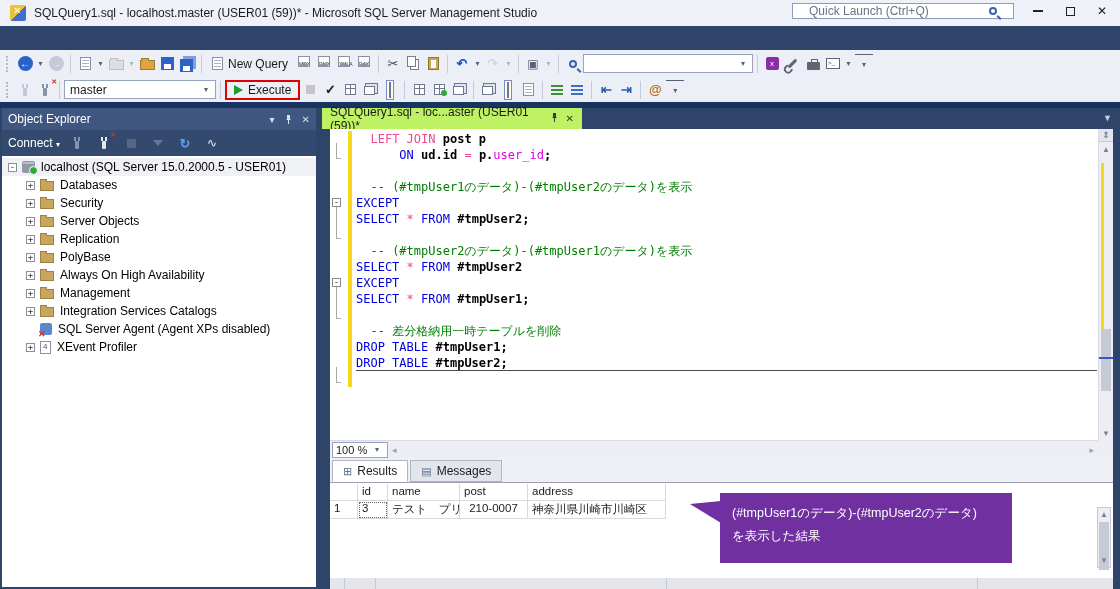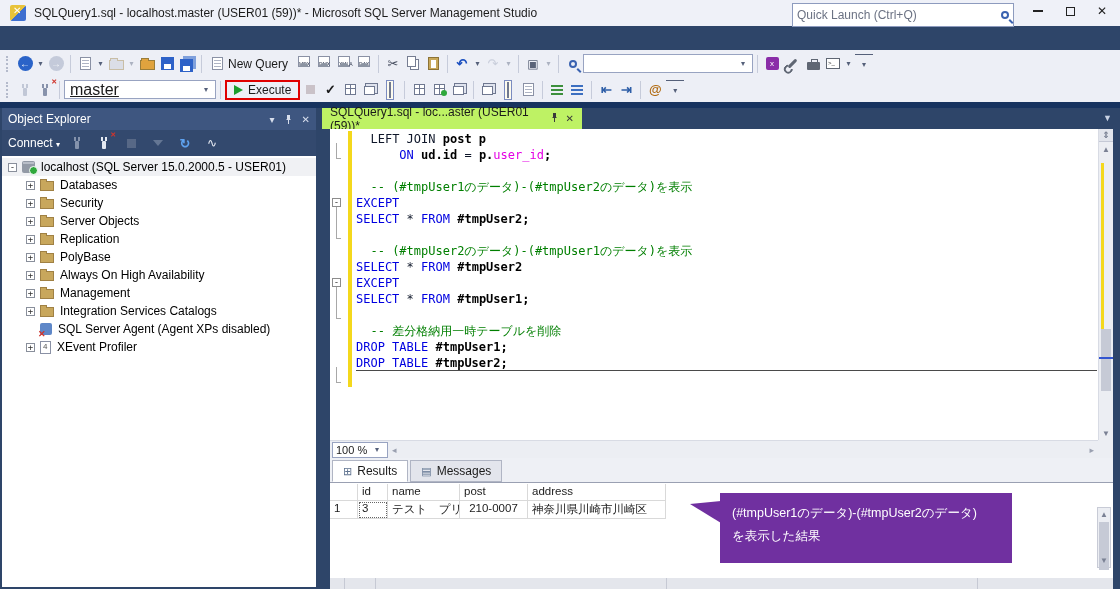--- a/index.html
+++ b/index.html
@@ -4,21 +4,21 @@
 <style>
   * { margin:0; padding:0; box-sizing:border-box; }
   html,body { width:1120px; height:589px; overflow:hidden; font-family:"Liberation Sans",sans-serif; }
   #win { position:relative; width:1120px; height:589px; background:#2E4569; font-size:12px; color:#1b1b1b; }
 
   
   #titlebar { position:absolute; top:0; left:0; right:0; height:26px; background:#EFF1F8; display:flex; align-items:center; }
   .appicon { width:16px; height:16px; margin:0 8px 0 10px; position:relative; background:linear-gradient(135deg,#E8C33A 0 50%,#3E6FD0 50% 100%); border-radius:2px; }
   .appicon::after { content:"✕"; position:absolute; left:3px; top:0px; font-size:10px; color:#fff; }
   #titletext { font-size:12px; color:#1b1b1b; }
-  #quicklaunch { position:absolute; right:106px; top:3px; width:222px; height:24px; background:#fff; border:1px solid #8D9BBE; display:flex; align-items:center; padding:0 4px; }
+  #quicklaunch { position:absolute; right:106px; top:3px; width:222px; height:16px; background:#fff; border:1px solid #8D9BBE; display:flex; align-items:center; padding:0 16px; }
   #quicklaunch .ph { color:#6b7283; flex:1; font-size:12px; }
   .mag { width:8px; height:8px; border:2px solid #3A62B0; border-radius:50%; position:relative; }
   .mag::after { content:""; position:absolute; width:2px; height:5px; background:#3A62B0; left:7px; top:6px; transform:rotate(-45deg); }
   .winbtn { width:32px; height:22px; display:flex; align-items:center; justify-content:center; color:#222; font-size:12px; }
   #winbtns { position:absolute; right:2px; top:0; display:flex; }
   .minglyph { width:10px; height:2px; background:#222; }
   .maxglyph { width:9px; height:9px; border:1.5px solid #222; }
 
   
   #menubar { position:absolute; top:26px; left:0; right:0; height:24px; background:#EDEFF6; display:flex; align-items:center; padding-left:4px; }
@@ -55,21 +55,21 @@
   .plugx { position:absolute; top:-2px; right:-3px; font-size:7px; font-weight:bold; color:#D0342C; }
   .csstop { width:9px; height:9px; background:#9c8289; }
   .csgrid { width:11px; height:11px; border:1px solid #6f7890; background:
       linear-gradient(to right, transparent 4px, #6f7890 4px 5px, transparent 5px),
       linear-gradient(to bottom, transparent 3px, #6f7890 3px 4px, transparent 4px), #fff; position:relative; }
   .csstack { width:11px; height:9px; border:1px solid #6f7890; background:#fff; box-shadow:2px -2px 0 -0px #dfe3ee,2px -2px 0 1px #6f7890; margin:2px 2px 0 0; }
   .cslines { width:12px; height:10px; }
   .boxed { border:1px solid #7A8BC0; background:#FDFBEE; padding:2px; }
   .csovf { font-size:8px; color:#55607a; border-top:1px solid #55607a; padding-top:1px; line-height:6px; }
   .combo { background:#fff; border:1px solid #98A3C1; height:19px; display:flex; align-items:center; padding:0 2px 0 5px; }
-  .combo .cval { flex:1; font-size:16px;text-decoration:underline; }
+  .combo .cval { flex:1; font-size:12px; }
   .combo .tcaret { margin-left:4px; }
   .tbtn { display:inline-flex; align-items:center; gap:5px; padding:1px 6px; }
   .exec { display:inline-flex; align-items:center; gap:5px; padding:1px 7px; border:2px solid #E00000; }
   .playtri { width:0; height:0; border-left:9px solid #1B9E2C; border-top:5px solid transparent; border-bottom:5px solid transparent; }
   .navbox { font-size:12px; color:#5a6378; }
   .cssql { width:13px; height:13px; background:#8A2DA8; color:#fff; font-size:8px; display:flex; align-items:center; justify-content:center; border-radius:2px; }
   .cswrench { width:11px; height:3px; background:#5f6673; border-radius:2px; transform:rotate(-45deg); position:relative; margin:4px; }
   .cswrench::before { content:""; position:absolute; left:-6px; top:-2px; width:5px; height:5px; border:2px solid #5f6673; border-radius:50%; border-right-color:transparent; }
   .cscase { width:13px; height:8px; background:#5f6673; position:relative; margin-top:5px; border-radius:1px; }
   .cscase::before { content:""; position:absolute; top:-3px; left:4px; width:5px; height:3px; border:1px solid #5f6673; border-bottom:none; }
@@ -105,21 +105,21 @@
   #dtab .x { font-size:10px; color:#3a3a3a; }
   #tabovf { position:absolute; right:8px; top:5px; color:#C9D2E4; font-size:9px; }
   #editor { position:absolute; left:12px; right:7px; top:21px; height:329px; background:#fff; }
   #gutter { position:absolute; left:0; top:0; width:18px; bottom:18px; background:#fff; }
   .fold { position:absolute; left:2px; width:9px; height:9px; border:1px solid #8c8c8c; background:#fff; font-size:9px; line-height:7px; text-align:center; color:#333; font-family:"DejaVu Sans Mono",monospace; }
   .bracket { position:absolute; left:6px; width:5px; border-left:1px solid #a8a8a8; border-bottom:1px solid #a8a8a8; }
   #changebar { position:absolute; left:18px; top:2px; width:4px; background:#F4D81C; }
   #code { position:absolute; left:26px; top:2px; right:16px; font-family:"DejaVu Sans Mono",monospace; font-size:12px; }
   .ln { height:16px; line-height:16px; white-space:pre; }
   .ln.cur { border-bottom:1px solid #4a4a4a; }
-  .tk-k { color:#0000E0; } .tk-o { color:#0f172a; } .tk-c { color:#007F00; } .tk-m { color:#E400E4; } .tk-i { color:#000; font-weight:bold; }
+  .tk-k { color:#0000E0; } .tk-o { color:#ec4899; } .tk-c { color:#007F00; } .tk-m { color:#E400E4; } .tk-i { color:#000; font-weight:bold; }
   #vscroll { position:absolute; right:0; top:0; width:15px; bottom:18px; background:#ECEEF3; border-left:1px solid #D8DBE4; }
   .sarrow { position:absolute; left:0; right:0; height:13px; color:#7A8194; font-size:8px; text-align:center; line-height:13px; }
   #splitbtn { position:absolute; top:0; left:0; right:0; height:13px; background:#E2E5EC; border-bottom:1px solid #C5C9D6; }
   #splitbtn::after { content:"⇕"; display:block; text-align:center; font-size:9px; line-height:12px; color:#5a6378; }
   #ymark { position:absolute; left:2px; width:3px; top:34px; height:170px; background:#F4D81C; }
   #vthumb { position:absolute; left:2px; right:2px; top:200px; height:62px; background:#C6CAD6; }
   #bluemark { position:absolute; left:0; right:0; top:228px; height:2px; background:#3355D0; }
   #hscroll { position:absolute; left:0; right:15px; bottom:0; height:18px; background:#ECEEF3; border-top:1px solid #D8DBE4; display:flex; align-items:center; }
   #zoombox { width:56px; height:16px; margin-left:2px; background:#fff; border:1px solid #98A3C1; display:flex; align-items:center; padding:0 3px; font-size:11px; }
   #zoombox .tcaret { margin-left:auto; }

